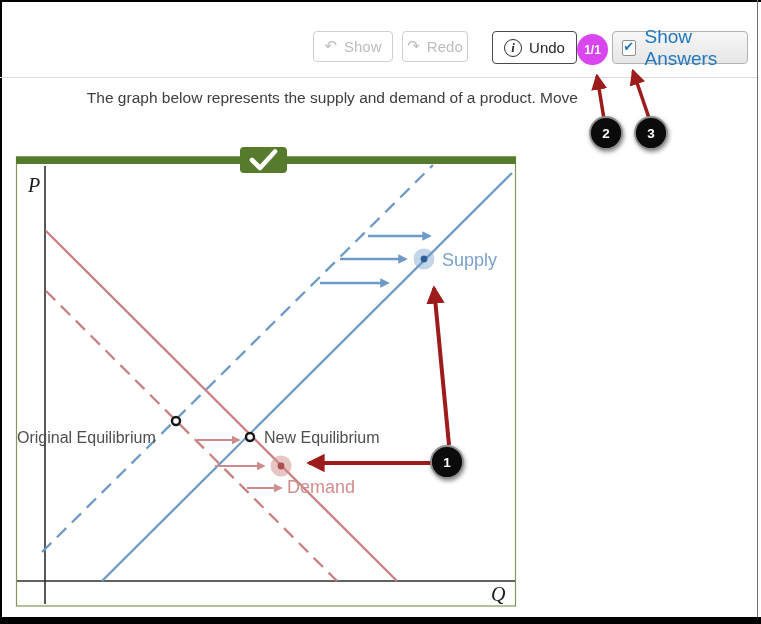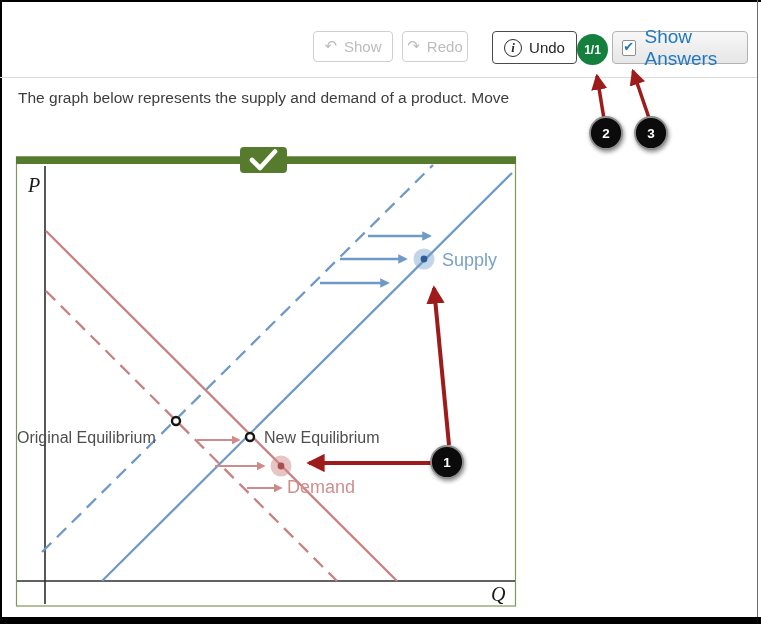--- a/index.html
+++ b/index.html
@@ -26,21 +26,21 @@
   #redo-btn{left:402px;width:66px;}
   #help-btn{left:492px;width:85px;height:33px;border:1px solid #4a4a4a;color:#262626;}
   .info-ring{
     width:18px;height:18px;border:1.6px solid #2d2d2d;border-radius:50%;
     display:flex;align-items:center;justify-content:center;box-sizing:border-box;
     font-family:"Liberation Serif",serif;font-style:italic;font-weight:bold;
     font-size:13px;color:#2d2d2d;
   }
   #score-badge{
     position:absolute;left:577px;top:34px;width:31px;height:31px;border-radius:50%;
-    background:#15803d;color:#fff;font-size:12px;font-weight:bold;
+    background:#d946ef;color:#fff;font-size:12px;font-weight:bold;
     display:flex;align-items:center;justify-content:center;
   }
   #show-answers{
     position:absolute;left:612px;top:31px;width:136px;height:33px;box-sizing:border-box;
     background:linear-gradient(#f7f7f7,#e6e6e6);
     border:1px solid #b3b3b3;border-radius:4px;
     display:flex;align-items:center;
   }
   #show-answers .checkbox{
     width:16px;height:16px;margin-left:9px;box-sizing:border-box;
@@ -50,21 +50,21 @@
   #show-answers .checkbox span{
     font-family:"DejaVu Sans",sans-serif;font-size:13px;line-height:1;
     color:#2278be;transform:translateY(-1px);
   }
   #show-answers .sa-label{margin-left:9px;font-size:19px;color:#2278be;}
 
   .divider{position:absolute;left:0;top:77px;width:757px;height:1px;background:#dcdcdc;}
 
   .instructions{
     position:absolute;left:18px;top:87px;width:560px;
-    font-size:15.5px;line-height:22px;color:#3d3d3d;
+    font-size:15.5px;line-height:22px;color:#3d3d3d;text-align:right;
   }
 
   svg.scene{position:absolute;left:0;top:0;pointer-events:none;}
   .badge-shadow{filter:drop-shadow(1.5px 2.5px 2px rgba(0,0,0,0.45));}
   text.sans{font-family:"Liberation Sans",sans-serif;}
   text.serifit{font-family:"Liberation Serif",serif;font-style:italic;}
 </style>
 </head>
 <body>
 

